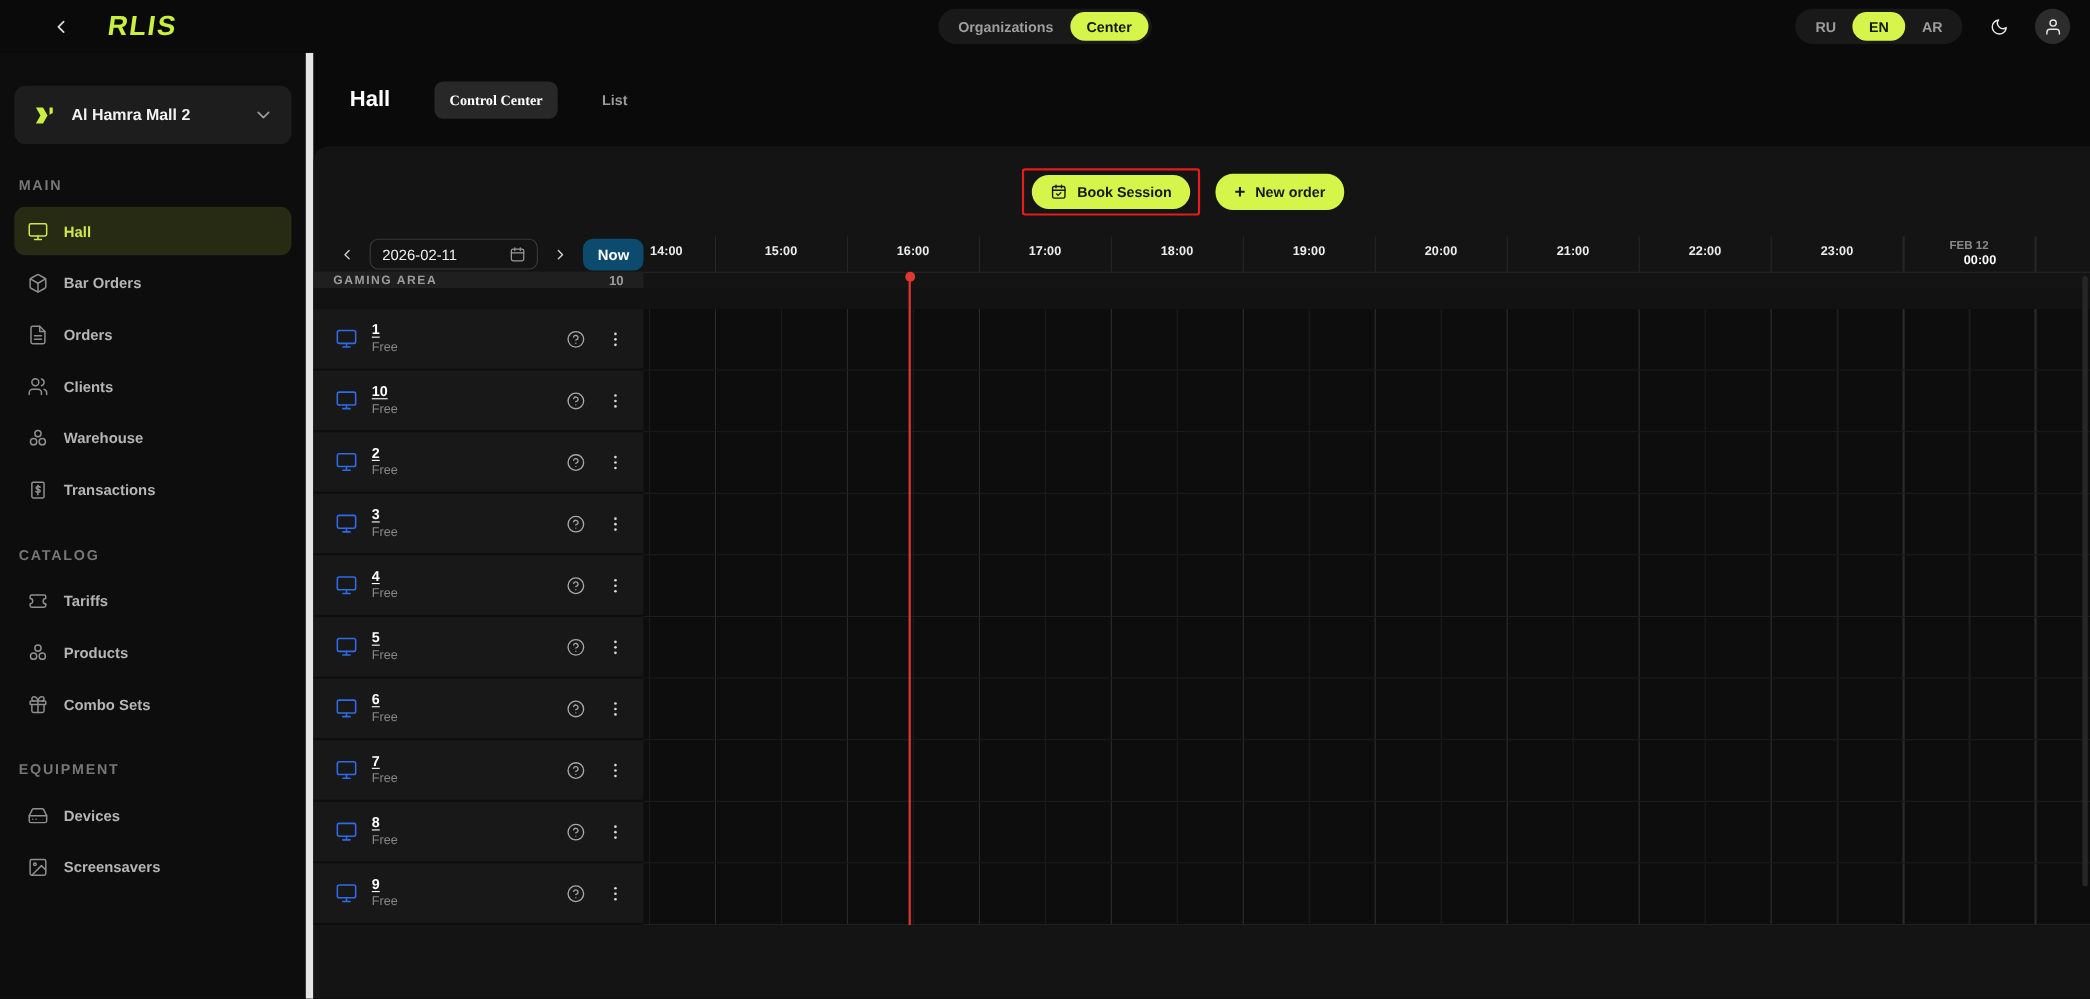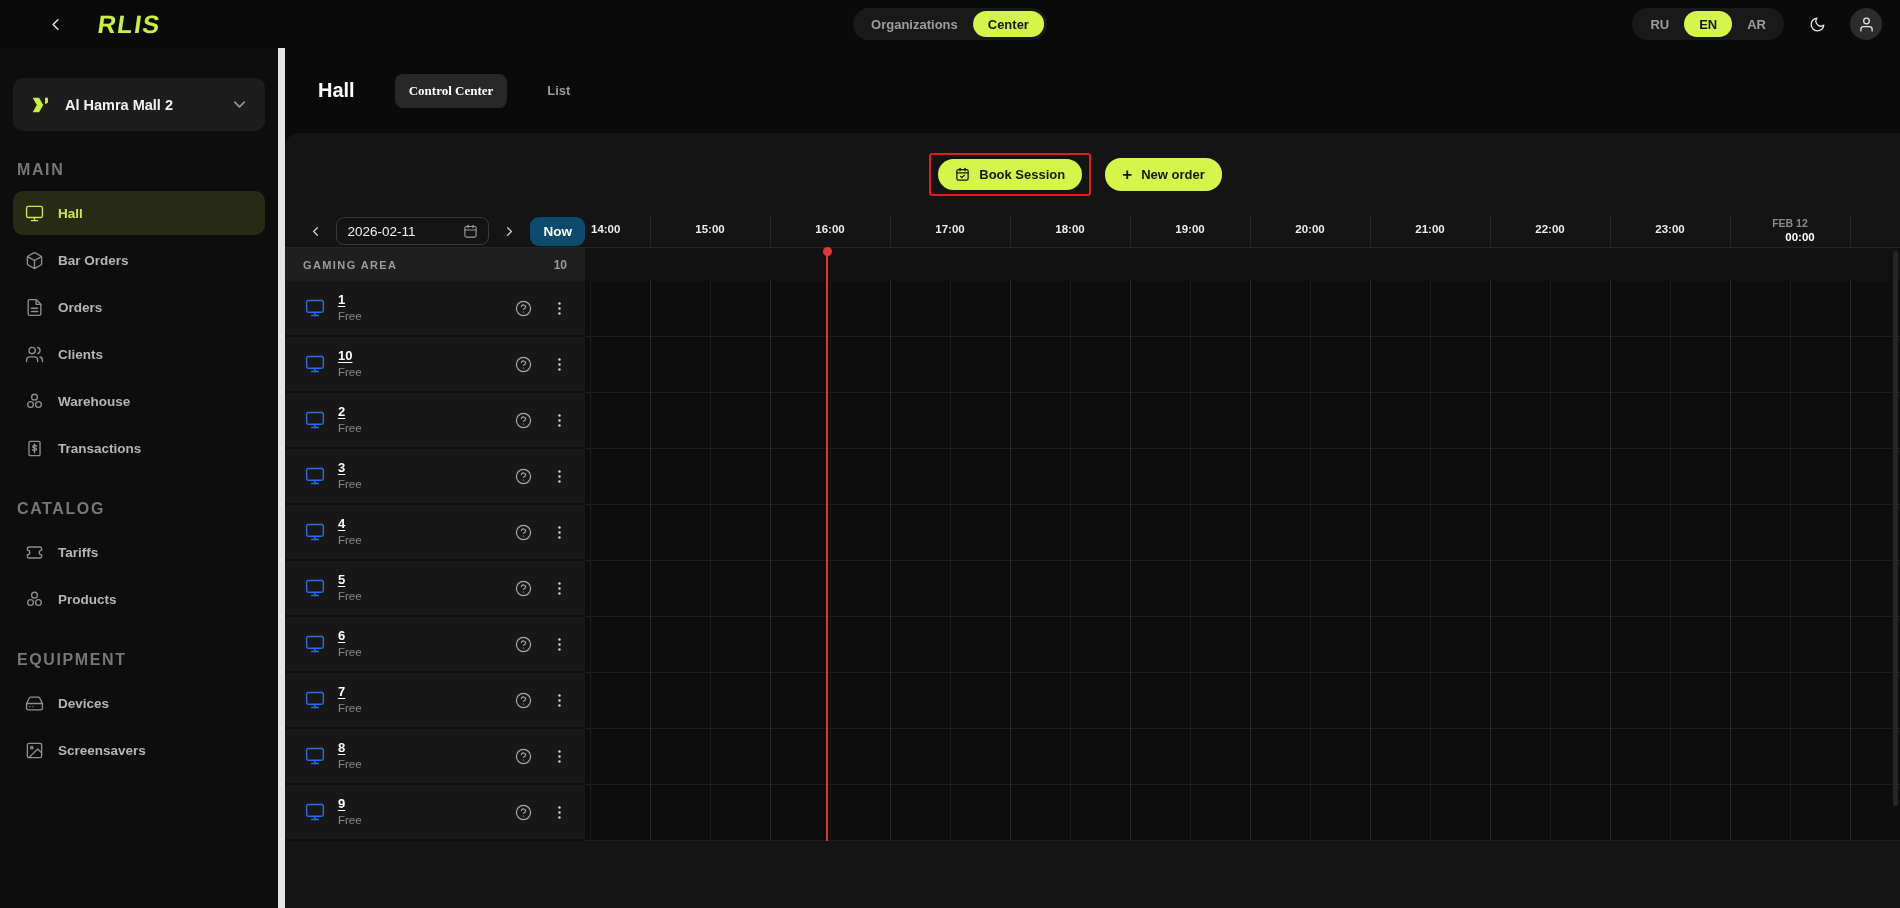--- a/index.html
+++ b/index.html
@@ -18,21 +18,21 @@
   .iconbtn { background:none; border:none; color:#e8e8e8; width:30px; height:30px; cursor:pointer; display:flex; align-items:center; justify-content:center; }
   .avatar { width:32px; height:32px; border-radius:50%; background:#2c2c2c; color:#e8e8e8; border:none; display:flex; align-items:center; justify-content:center; cursor:pointer; }
   .avatar .ic, .iconbtn .ic { width:17px; height:17px; }
 
   
   .shell { display:flex; height:860px; }
   .sidebar { width:285px; background:#0d0d0d; border-right:7px solid #e5e5e5; padding:30px 13px 18px; flex-shrink:0; }
   .club { width:100%; height:53px; background:#1d1d1d; border:none; border-radius:10px; display:flex; align-items:center; gap:14px; padding:0 16px; color:#f2f2f2; font-weight:700; font-size:14.5px; cursor:pointer; font-family:inherit; }
   .club .chev { margin-left:auto; color:#9a9a9a; }
   .club-mark { width:22px; height:22px; display:inline-flex; }
-  .side-label { margin:30px 4px 12px; font-size:16px; font-weight:700; letter-spacing:1.6px; color:#777; }
+  .side-label { margin:30px 4px 12px; font-size:13px; font-weight:700; letter-spacing:1.6px; color:#777; }
   .side-item { height:44px; margin:3px 0; border-radius:10px; display:flex; align-items:center; gap:14px; padding:0 12px; color:#b5b5b5; font-weight:600; font-size:13.5px; cursor:pointer; }
   .side-item .ic { color:#8f8f8f; }
   .side-item.active { background:#272b13; color:#cde84c; }
   .side-item.active .ic { color:#cde84c; }
 
   
   .main { flex:1; display:flex; flex-direction:column; background:#0a0a0a; min-width:0; }
   .page-header { height:85px; display:flex; align-items:center; padding-left:33px; }
   .page-title { font-size:20px; font-weight:700; color:#fff; }
   .tabs { display:flex; align-items:center; gap:26px; margin-left:40px; }
@@ -57,21 +57,21 @@
   .datebox .ic { width:15px; height:15px; color:#9a9a9a; }
   .nowbtn { height:29px; background:#0c4a6e; color:#fff; border:none; border-radius:9px; font-weight:700; font-size:13.5px; padding:0 13px; cursor:pointer; font-family:inherit; }
   .time-axis { position:relative; flex:1; overflow:hidden;
     background-image:repeating-linear-gradient(90deg,#272727 0 1px,transparent 1px 120px);
     background-position:65px 0; }
   .time-label { position:absolute; top:50%; margin-top:-8px; font-size:11.5px; font-weight:700; color:#ececec; white-space:nowrap; }
   .next-day { position:absolute; left:1205px; top:50%; transform:translate(-50%,-50%); text-align:center; line-height:1.25; }
   .next-day .nd-date { display:block; font-size:10.5px; font-weight:700; color:#8a8a8a; }
   .next-day .nd-time { display:block; font-size:11.5px; font-weight:700; color:#fff;margin-left:20px; }
 
-  .zone-band { height:33px; display:flex; flex-shrink:0; }
+  .zone-band { height:33px; display:flex; flex-shrink:0;flex-direction:column; }
   .zone-left { width:300px; background:#1f1f1f; display:flex; align-items:center; padding:0 18px; flex-shrink:0; }
   .zone-name { font-size:11px; font-weight:700; letter-spacing:1.4px; color:#9c9c9c; }
   .zone-count { margin-left:auto; font-size:12px; font-weight:600; color:#9c9c9c; }
   .zone-grid { flex:1; background:#121212; }
 
   .rows { flex:1; }
   .srow { height:56px; display:flex; }
   .scell { width:300px; background:#181818; border-bottom:2px solid #0e0e0e; display:flex; align-items:center; padding:0 14px 0 20px; flex-shrink:0; }
   .scell .mon { color:#2e6be6; width:20px; height:20px; }
   .stext { margin-left:13px; display:flex; flex-direction:column; line-height:1.15; }
@@ -228,20 +228,31 @@
         <div class="side-item">
           <span class="ic">
             <svg viewBox="0 0 24 24" fill="none" stroke="currentColor" stroke-width="1.7" stroke-linecap="round" stroke-linejoin="round">
               <circle cx="12" cy="6.5" r="3.6"></circle>
               <circle cx="7" cy="15.8" r="3.6"></circle>
               <circle cx="17" cy="15.8" r="3.6"></circle>
             </svg>
           </span>
           <span>Products</span>
         </div>
+        <div class="side-item">
+          <span class="ic">
+            <svg viewBox="0 0 24 24" fill="none" stroke="currentColor" stroke-width="1.7" stroke-linecap="round" stroke-linejoin="round">
+              <rect x="3" y="8" width="18" height="4" rx="1"></rect>
+              <path d="M12 8v13"></path>
+              <path d="M19 12v7a2 2 0 0 1-2 2H7a2 2 0 0 1-2-2v-7"></path>
+              <path d="M7.5 8a2.5 2.5 0 0 1 0-5C11 3 12 8 12 8s1-5 4.5-5a2.5 2.5 0 0 1 0 5"></path>
+            </svg>
+          </span>
+          <span>Combo Sets</span>
+        </div>
         <div class="side-label">EQUIPMENT</div>
         <div class="side-item">
           <span class="ic">
             <svg viewBox="0 0 24 24" fill="none" stroke="currentColor" stroke-width="1.7" stroke-linecap="round" stroke-linejoin="round">
               <line x1="22" y1="12" x2="2" y2="12"></line>
               <path d="M5.45 5.11 2 12v6a2 2 0 0 0 2 2h16a2 2 0 0 0 2-2v-6l-3.45-6.89A2 2 0 0 0 16.76 4H7.24a2 2 0 0 0-1.79 1.11z"></path>
               <line x1="6" y1="16" x2="6.01" y2="16"></line>
               <line x1="10" y1="16" x2="10.01" y2="16"></line>
             </svg>
           </span>

